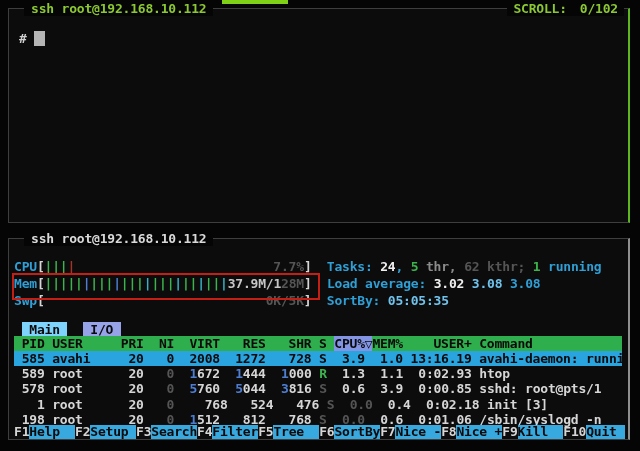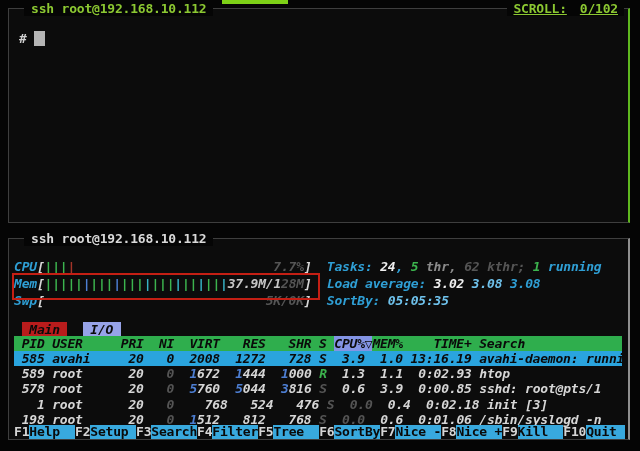--- a/index.html
+++ b/index.html
@@ -23,28 +23,28 @@
   }
   .pane-title{
     position:absolute;top:-8px;left:15px;height:15px;line-height:15px;
     background:var(--bg,#050505);padding:0 7px;white-space:pre;letter-spacing:-0.2px;
   }
   .pane-title.green{color:var(--title_green,#8cc832);}
   .pane-title.white{color:var(--title_white,#d9d9d9);}
   .scroll-ind{
     position:absolute;top:-8px;right:4px;height:15px;line-height:15px;
     background:var(--bg,#050505);padding:0 6px;color:var(--title_green,#8cc832);
-    white-space:pre;letter-spacing:-0.2px;text-decoration:underline;
+    white-space:pre;letter-spacing:-0.2px;
   }
   .scroll-ind .gap{display:inline-block;width:13px;}
   .prompt-line{position:absolute;left:10px;top:21px;height:17px;line-height:17px;color:#cfcfcf;white-space:pre;}
   .cursor{display:inline-block;width:11px;height:15px;background:var(--cursor,#b5b5b5);margin-left:7px;vertical-align:text-bottom;}
   .hline,.trow{
     position:absolute;left:5px;right:6px;height:15px;line-height:15px;
-    white-space:pre;letter-spacing:-0.2px;overflow:hidden;font-style:italic;
+    white-space:pre;letter-spacing:-0.2px;overflow:hidden;
   }
   .l-cpu{top:20px;} .l-mem{top:37px;} .l-swp{top:54px;}
   .l-tabs{top:83px;}
   .l-header{top:97px;background:var(--headbg,#2fae4d);color:#0a0a0a;}
   .trow.sel{background:var(--selbg,#2aa4de);}
   .fbar{
     position:absolute;left:5px;right:3px;top:186px;height:14px;line-height:14px;
     display:flex;white-space:pre;letter-spacing:-0.2px;overflow:hidden;
   }
   .fbar .fkey{color:var(--white,#d6d6d6);}
@@ -63,23 +63,23 @@
 <div class="pane pane-top">
   <div class="pane-title green">ssh root@192.168.10.112</div>
   <div class="scroll-ind"><span>SCROLL:</span><span class="gap"> </span><span>0/102</span></div>
   <div class="prompt-line"><span>#</span><span class="cursor"></span></div>
 </div>
 
 <div class="pane pane-bot">
   <div class="pane-title white">ssh root@192.168.10.112</div>
   <div class="hline l-cpu"><span style="color: rgb(47, 159, 213);">CPU</span><span style="color: rgb(214, 214, 214);">[</span><span style="color: rgb(60, 180, 78);">|||</span><span style="color: rgb(163, 52, 40);">|</span><span>                          </span><span style="color: rgb(85, 85, 85);">7.7%</span><span style="color: rgb(214, 214, 214);">]</span><span>  </span><span style="color: rgb(47, 159, 213);">Tasks: </span><span style="color: rgb(239, 239, 239);">24</span><span style="color: rgb(47, 159, 213);">, </span><span style="color: rgb(60, 180, 78);">5</span><span style="color: rgb(139, 139, 139);"> thr</span><span style="color: rgb(139, 139, 139);">, </span><span style="color: rgb(85, 85, 85);">62 kthr</span><span style="color: rgb(85, 85, 85);">; </span><span style="color: rgb(60, 180, 78);">1</span><span style="color: rgb(47, 159, 213);"> running</span></div>
   <div class="hline l-mem"><span style="color: rgb(47, 159, 213);">Mem</span><span style="color: rgb(214, 214, 214);">[</span><span style="color: rgb(60, 180, 78);">|||||</span><span style="color: rgb(77, 126, 210);">|</span><span style="color: rgb(60, 180, 78);">|||</span><span style="color: rgb(77, 126, 210);">|</span><span style="color: rgb(60, 180, 78);">|||</span><span style="color: rgb(54, 178, 197);">|</span><span style="color: rgb(60, 180, 78);">|||</span><span style="color: rgb(54, 178, 197);">|</span><span style="color: rgb(60, 180, 78);">||</span><span style="color: rgb(54, 178, 197);">|</span><span style="color: rgb(60, 180, 78);">||</span><span style="color: rgb(54, 178, 197);">|</span><span style="color: rgb(198, 198, 198);">37.9M/1</span><span style="color: rgb(85, 85, 85);">28M</span><span style="color: rgb(214, 214, 214);">]</span><span>  </span><span style="color: rgb(47, 159, 213);">Load average: </span><span style="color: rgb(239, 239, 239);">3.02 </span><span style="color: rgb(111, 194, 236);">3.08 </span><span style="color: rgb(47, 159, 213);">3.08</span></div>
-  <div class="hline l-swp"><span style="color: rgb(47, 159, 213);">Swp</span><span style="color: rgb(214, 214, 214);">[</span><span>                             </span><span style="color: rgb(85, 85, 85);">5K/0K</span><span style="color: rgb(214, 214, 214);">]</span><span>  </span><span style="color: rgb(47, 159, 213);">SortBy: </span><span style="color: rgb(111, 194, 236); text-align: right;">05:05:35</span></div>
-  <div class="hline l-tabs"><span> </span><span style="color: rgb(10, 10, 10); background: #b91c1c;"> Main </span><span>  </span><span style="color: rgb(10, 10, 10); background: rgb(151, 163, 232);"> I/O </span></div>
-  <div class="hline l-header"><span style="color: rgb(10, 10, 10);"> PID USER     PRI  NI  VIRT   RES   SHR S </span><span style="color: rgb(10, 10, 10); background: rgb(131, 148, 228);">CPU%▽</span><span style="color: rgb(10, 10, 10);">MEM%    TIME+ Search</span></div>
+  <div class="hline l-swp"><span style="color: rgb(47, 159, 213);">Swp</span><span style="color: rgb(214, 214, 214);">[</span><span>                             </span><span style="color: rgb(85, 85, 85);">0K/5K</span><span style="color: rgb(214, 214, 214);">]</span><span>  </span><span style="color: rgb(47, 159, 213);">SortBy: </span><span style="color: rgb(111, 194, 236); text-align: right;">05:05:35</span></div>
+  <div class="hline l-tabs"><span> </span><span style="color: rgb(10, 10, 10); background: #7dd3fc;"> Main </span><span>  </span><span style="color: rgb(10, 10, 10); background: rgb(151, 163, 232);"> I/O </span></div>
+  <div class="hline l-header"><span style="color: rgb(10, 10, 10);"> PID USER     PRI  NI  VIRT   RES   SHR S </span><span style="color: rgb(10, 10, 10); background: rgb(131, 148, 228);">CPU%▽</span><span style="color: rgb(10, 10, 10);">MEM%    USER+ Command</span></div>
   <div>
       <div class="trow sel" style="top: 112px;"><span style="color: rgb(10, 10, 10);"> 585 avahi     20   0  2008  1272   728 S  3.9  1.0 13:16.19 avahi-daemon: running</span></div>
       <div class="trow" style="top: 127.2px;"><span style="color: rgb(214, 214, 214);"> 589 root      20</span><span style="color: rgb(85, 85, 85);">   0</span><span style="color: rgb(214, 214, 214);">  </span><span style="color: rgb(77, 126, 210);">1</span><span style="color: rgb(214, 214, 214);">672  </span><span style="color: rgb(77, 126, 210);">1</span><span style="color: rgb(214, 214, 214);">444  </span><span style="color: rgb(77, 126, 210);">1</span><span style="color: rgb(214, 214, 214);">000 </span><span style="color: rgb(60, 180, 78);">R</span><span style="color: rgb(214, 214, 214);">  1.3  1.1  0:02.93 htop</span></div>
       <div class="trow" style="top: 142.4px;"><span style="color: rgb(214, 214, 214);"> 578 root      20</span><span style="color: rgb(85, 85, 85);">   0</span><span style="color: rgb(214, 214, 214);">  </span><span style="color: rgb(77, 126, 210);">5</span><span style="color: rgb(214, 214, 214);">760  </span><span style="color: rgb(77, 126, 210);">5</span><span style="color: rgb(214, 214, 214);">044  </span><span style="color: rgb(77, 126, 210);">3</span><span style="color: rgb(214, 214, 214);">816 </span><span style="color: rgb(85, 85, 85);">S</span><span style="color: rgb(214, 214, 214);">  0.6  3.9  0:00.85 sshd: root@pts/1</span></div>
       <div class="trow" style="top: 157.6px;"><span style="color: rgb(214, 214, 214);">   1 root      20</span><span style="color: rgb(85, 85, 85);">   0</span><span style="color: rgb(214, 214, 214);">    768   524   476 </span><span style="color: rgb(85, 85, 85);">S</span><span style="color: rgb(214, 214, 214);"> </span><span style="color: rgb(85, 85, 85);"> 0.0</span><span style="color: rgb(214, 214, 214);">  0.4  0:02.18 init [3]</span></div>
       <div class="trow" style="top: 172.8px;"><span style="color: rgb(214, 214, 214);"> 198 root      20</span><span style="color: rgb(85, 85, 85);">   0</span><span style="color: rgb(214, 214, 214);">  </span><span style="color: rgb(77, 126, 210);">1</span><span style="color: rgb(214, 214, 214);">512   812   768 </span><span style="color: rgb(85, 85, 85);">S</span><span style="color: rgb(214, 214, 214);"> </span><span style="color: rgb(85, 85, 85);"> 0.0</span><span style="color: rgb(214, 214, 214);">  0.6  0:01.06 /sbin/syslogd -n</span></div>
     </div>
   <div class="fbar"><span class="fkey">F1</span><span class="flabel">Help  </span><span class="fkey">F2</span><span class="flabel">Setup </span><span class="fkey">F3</span><span class="flabel">Search</span><span class="fkey">F4</span><span class="flabel">Filter</span><span class="fkey">F5</span><span class="flabel">Tree  </span><span class="fkey">F6</span><span class="flabel">SortBy</span><span class="fkey">F7</span><span class="flabel">Nice -</span><span class="fkey">F8</span><span class="flabel">Nice +</span><span class="fkey">F9</span><span class="flabel">Kill  </span><span class="fkey">F10</span><span class="flabel">Quit</span></div>
 </div>
 

